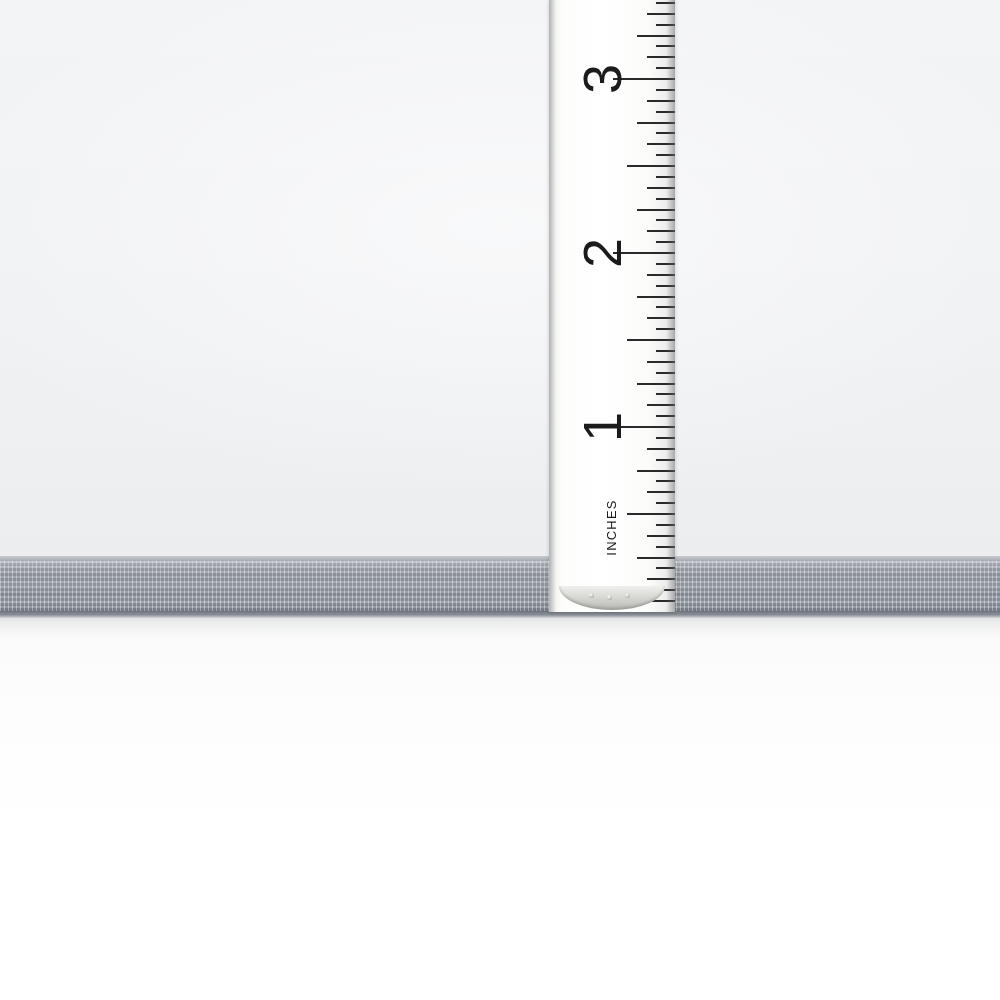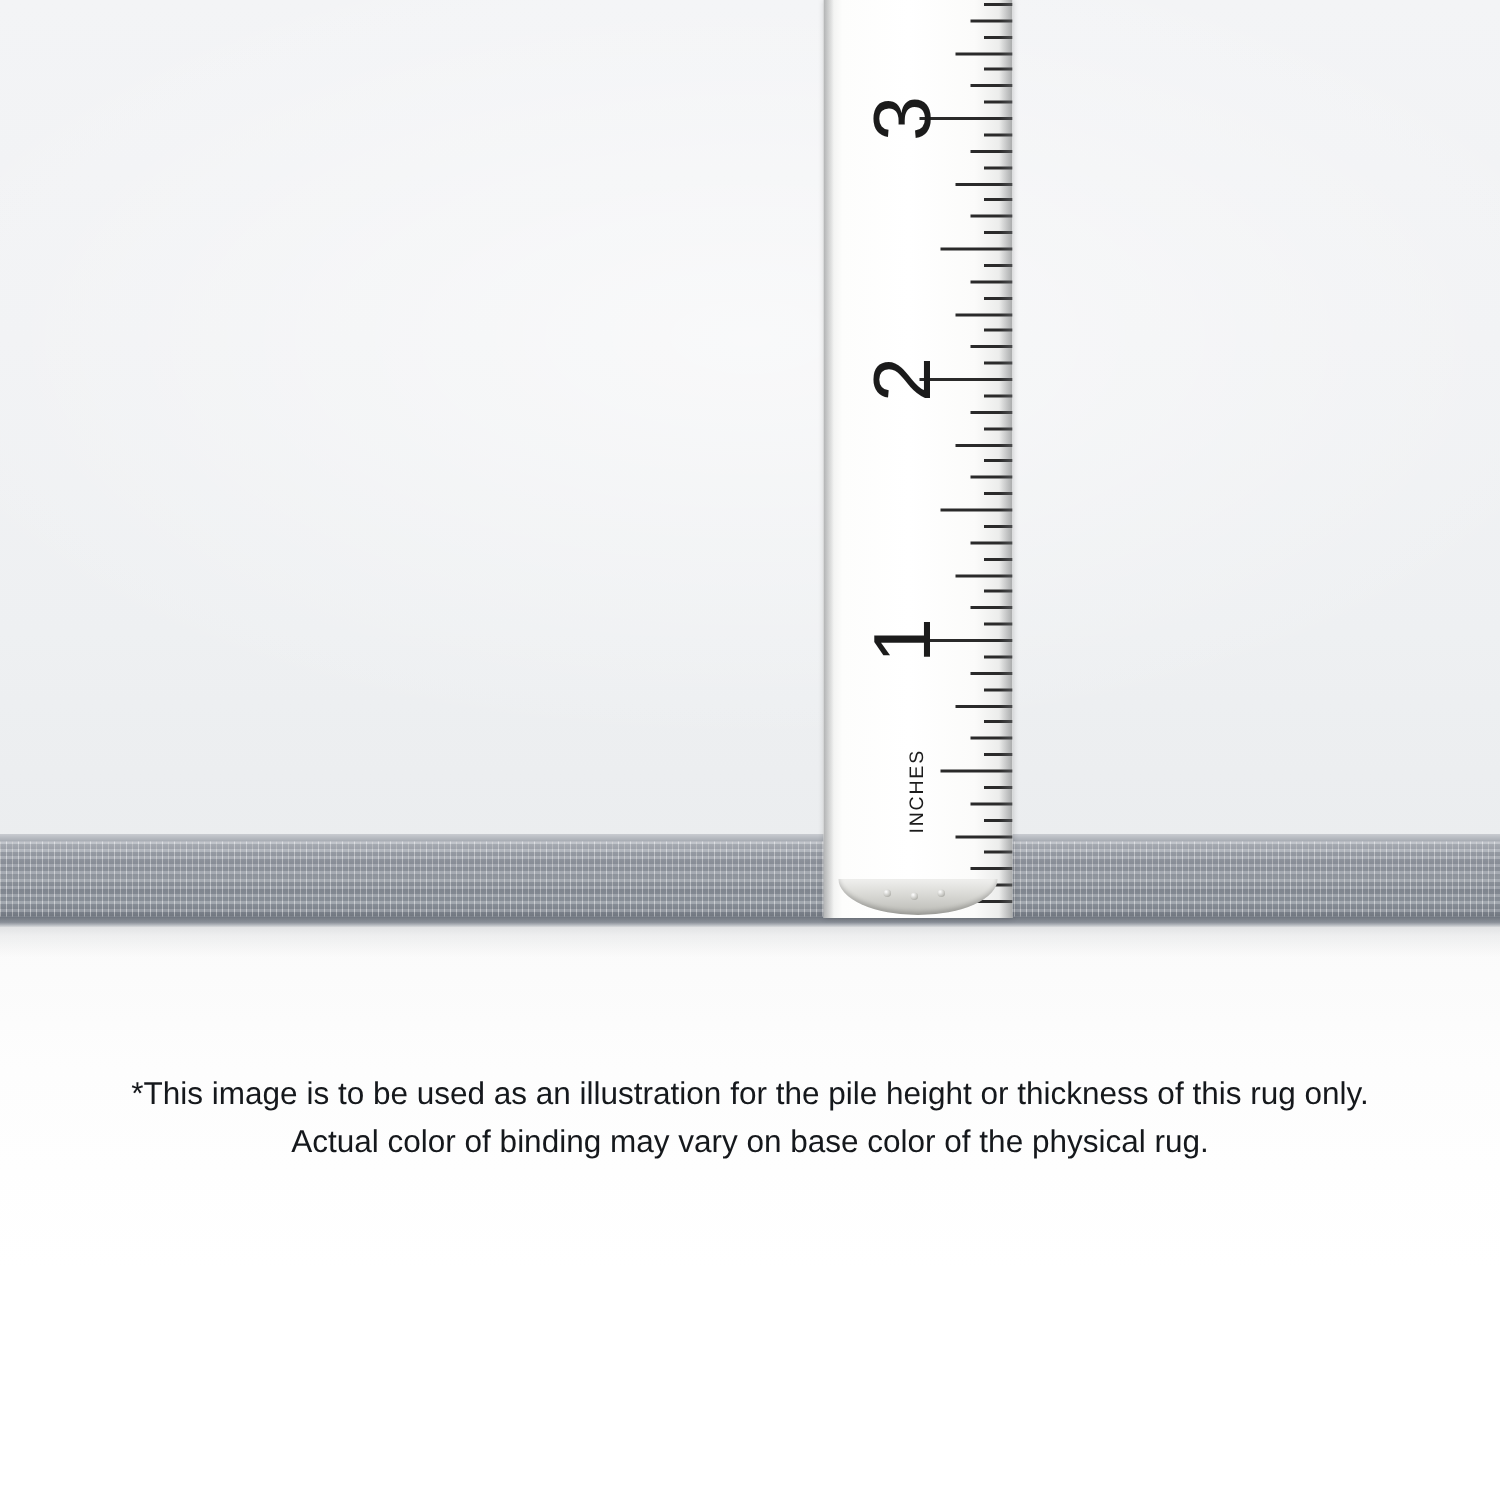--- a/index.html
+++ b/index.html
@@ -310,18 +310,14 @@
   </div>
 
   <div class="tape-tip">
     <div class="tape-tip-metal">
       <span class="rivet" style="left: 30px; top: 7px;"></span>
       <span class="rivet" style="left: 48px; top: 9px;"></span>
       <span class="rivet" style="left: 66px; top: 7px;"></span>
     </div>
   </div>
 
-  <div class="caption">
-    <span class="caption-line">*This image is to be used as an illustration for the pile height or thickness of this rug only.</span>
-    <span class="caption-line">Actual color of binding may vary on base color of the physical rug.</span>
-  </div>
 
 </div>
 
 </body></html>

